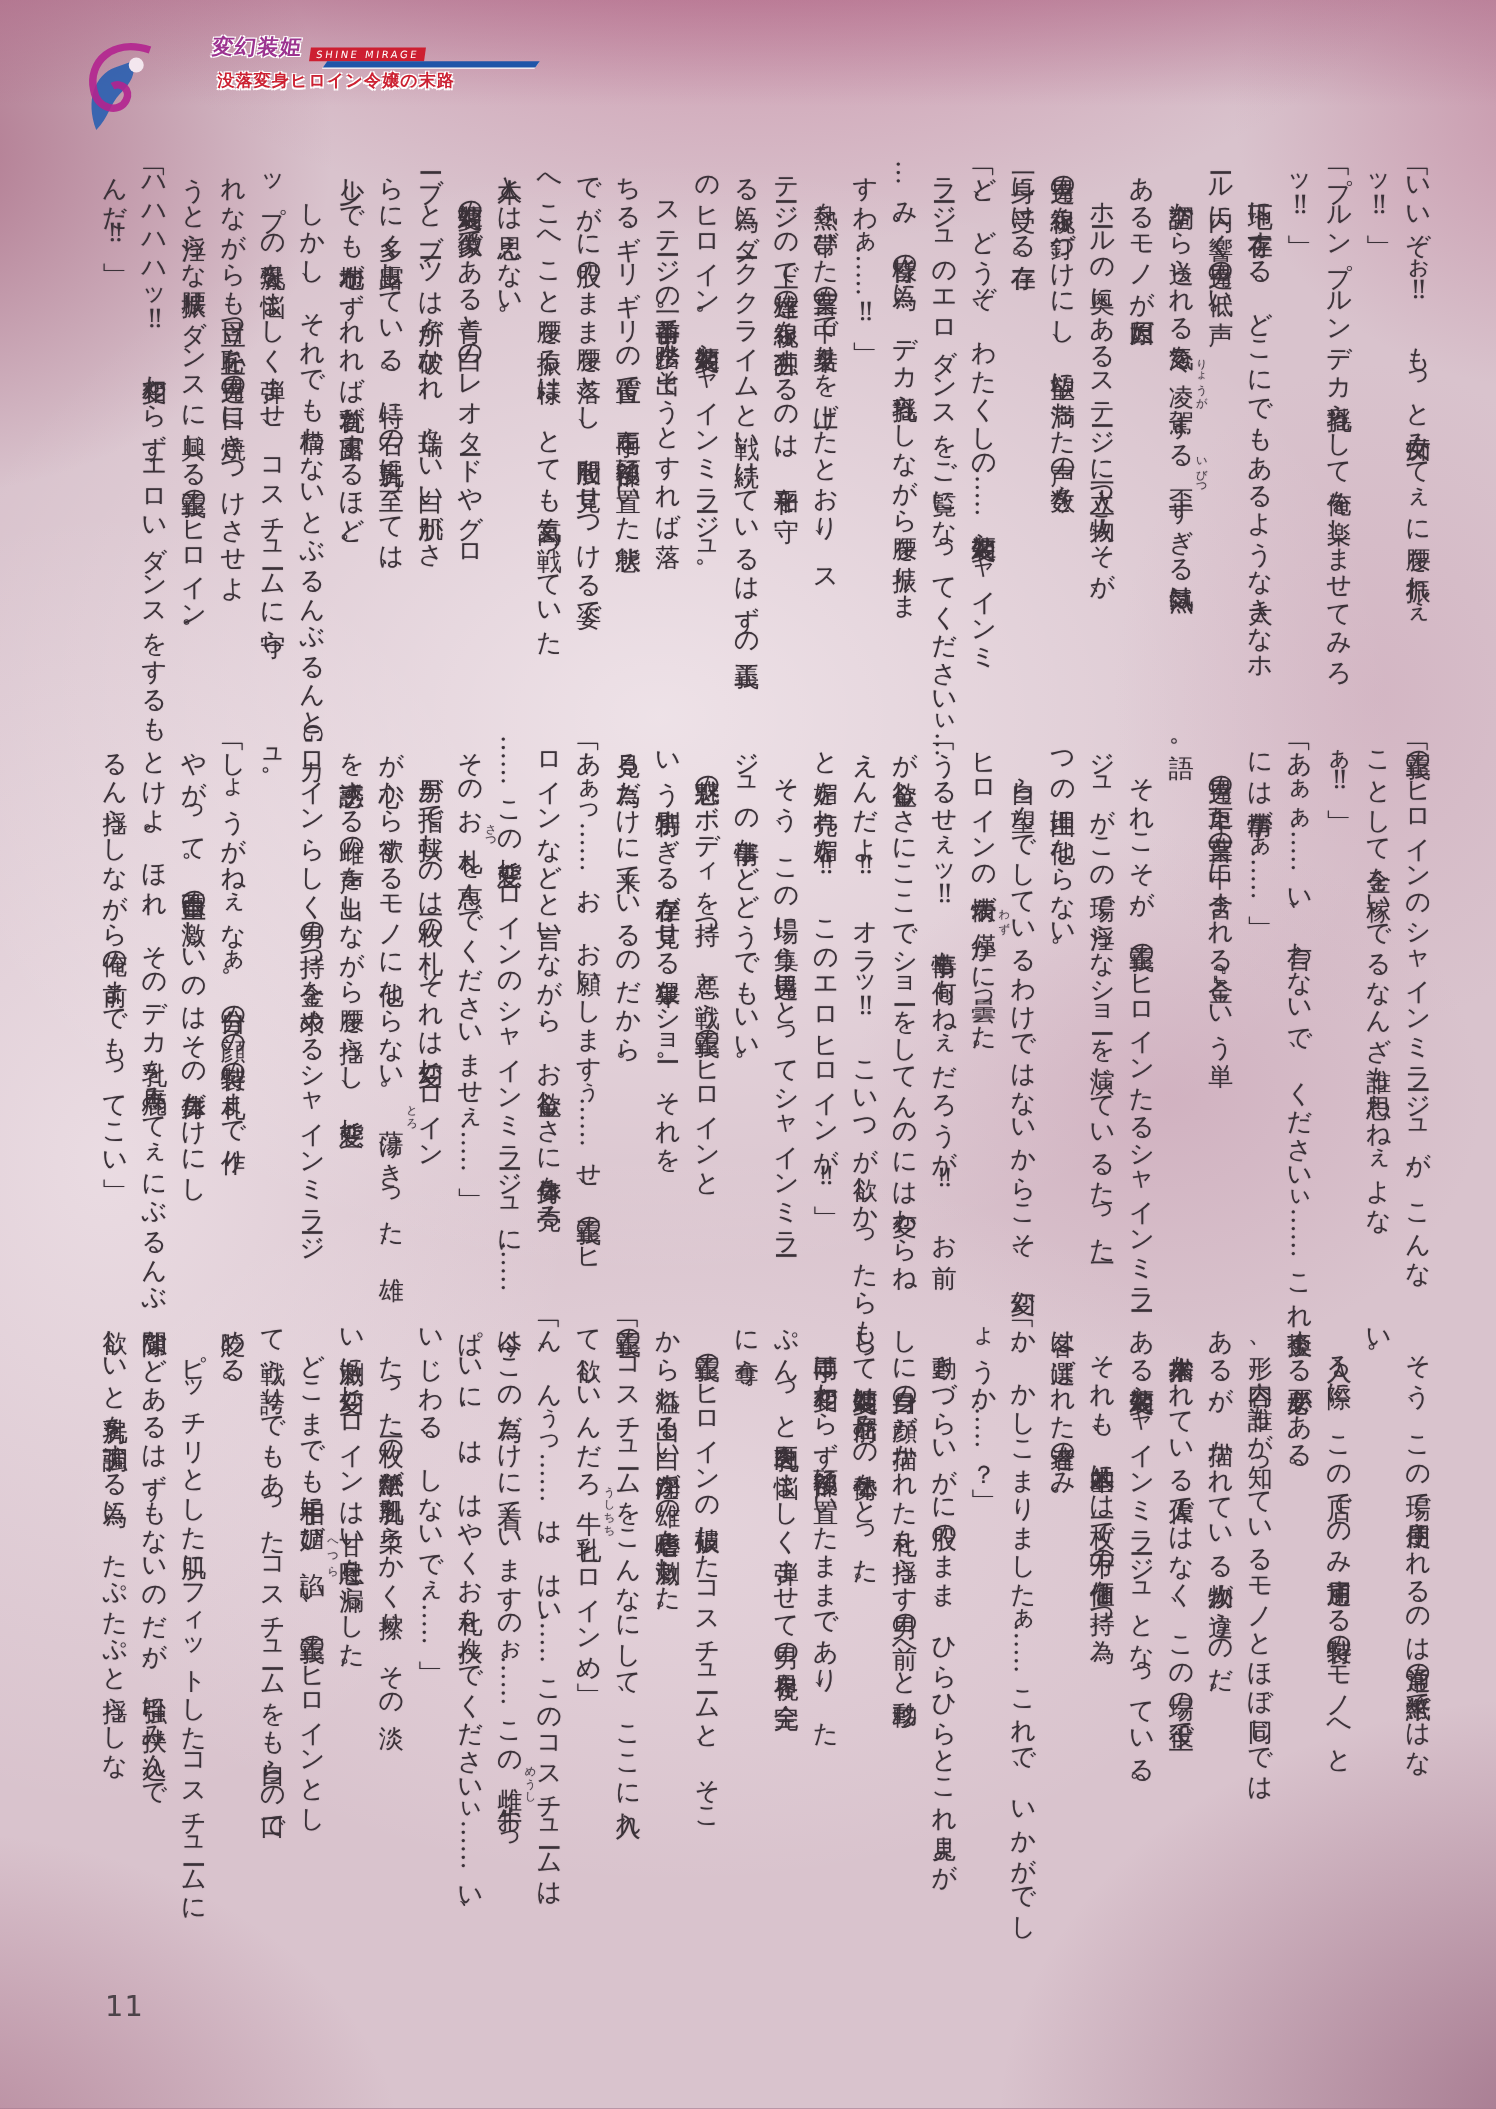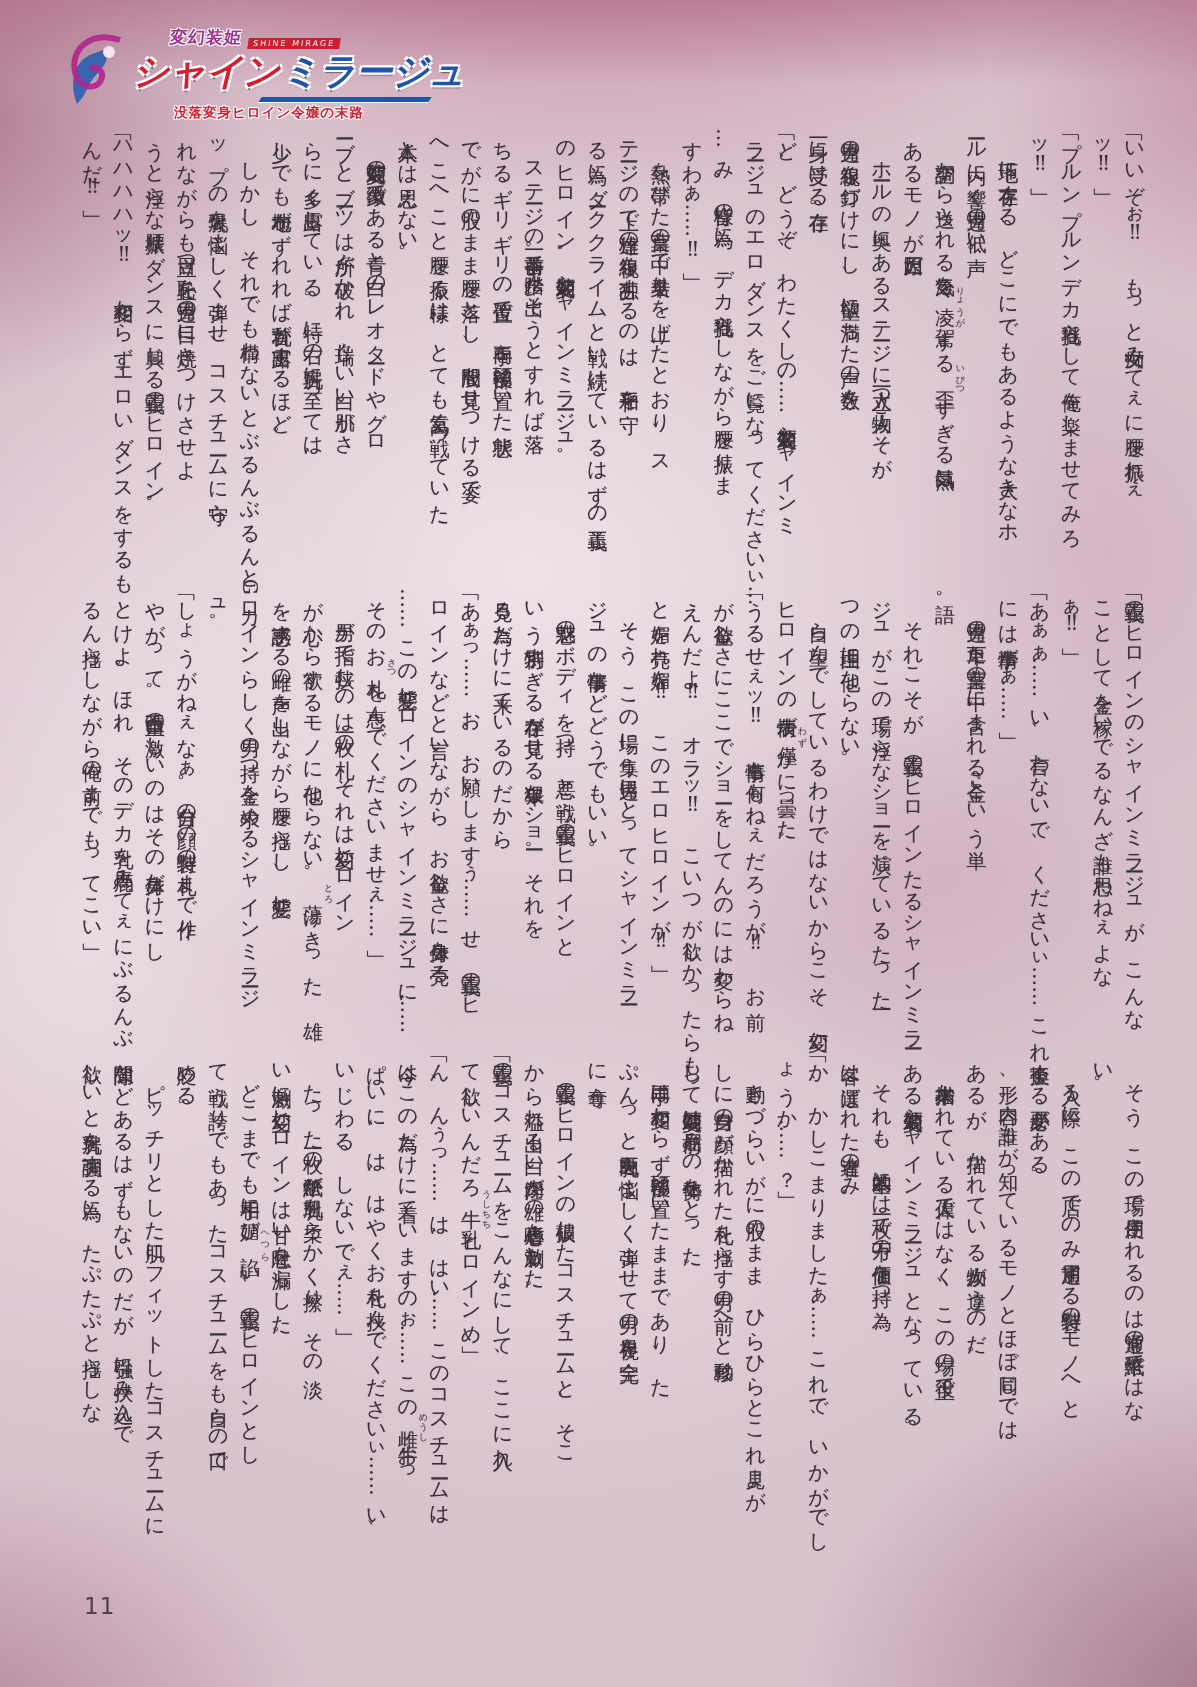--- a/index.html
+++ b/index.html
@@ -89,23 +89,20 @@
   <header class="logo">
     <svg class="emblem" width="78" height="94" viewBox="0 0 78 94">
       <path d="M30 26 C14 32 6 52 15 76 C25 66 26 55 34 47 C43 38 47 31 44 21 Z" fill="#2a5fb0" opacity="0.9"></path>
       <path d="M58 12 C28 2 8 22 13 44 C16 60 34 63 39 52 C43 44 35 37 28 41" stroke="#b3238f" stroke-width="6" fill="none" opacity="0.9"></path>
       <circle cx="47" cy="24" r="6" fill="#f3e6ee"></circle>
     </svg>
     <div class="logo-text">
       <div class="logo-top">
         <span class="logo-series">変幻装姫</span>
         <span class="logo-romaji">SHINE MIRAGE</span>
-      </div>
-      <div class="logo-main">
-        <span class="logo-red">シャイン</span><span class="logo-blue">ミラージュ</span>
       </div>
       <div class="logo-underbar"></div>
       <div class="logo-sub">没落変身ヒロイン令嬢の末路</div>
     </div>
   </header>
 
   <div class="vtext block1">「いいぞぉ‼　もっと痴女みてぇに腰を振れぇ
 ッ‼」
 「プルンプルンデカ乳揺らして俺を楽しませてみろ
 ッ‼」

